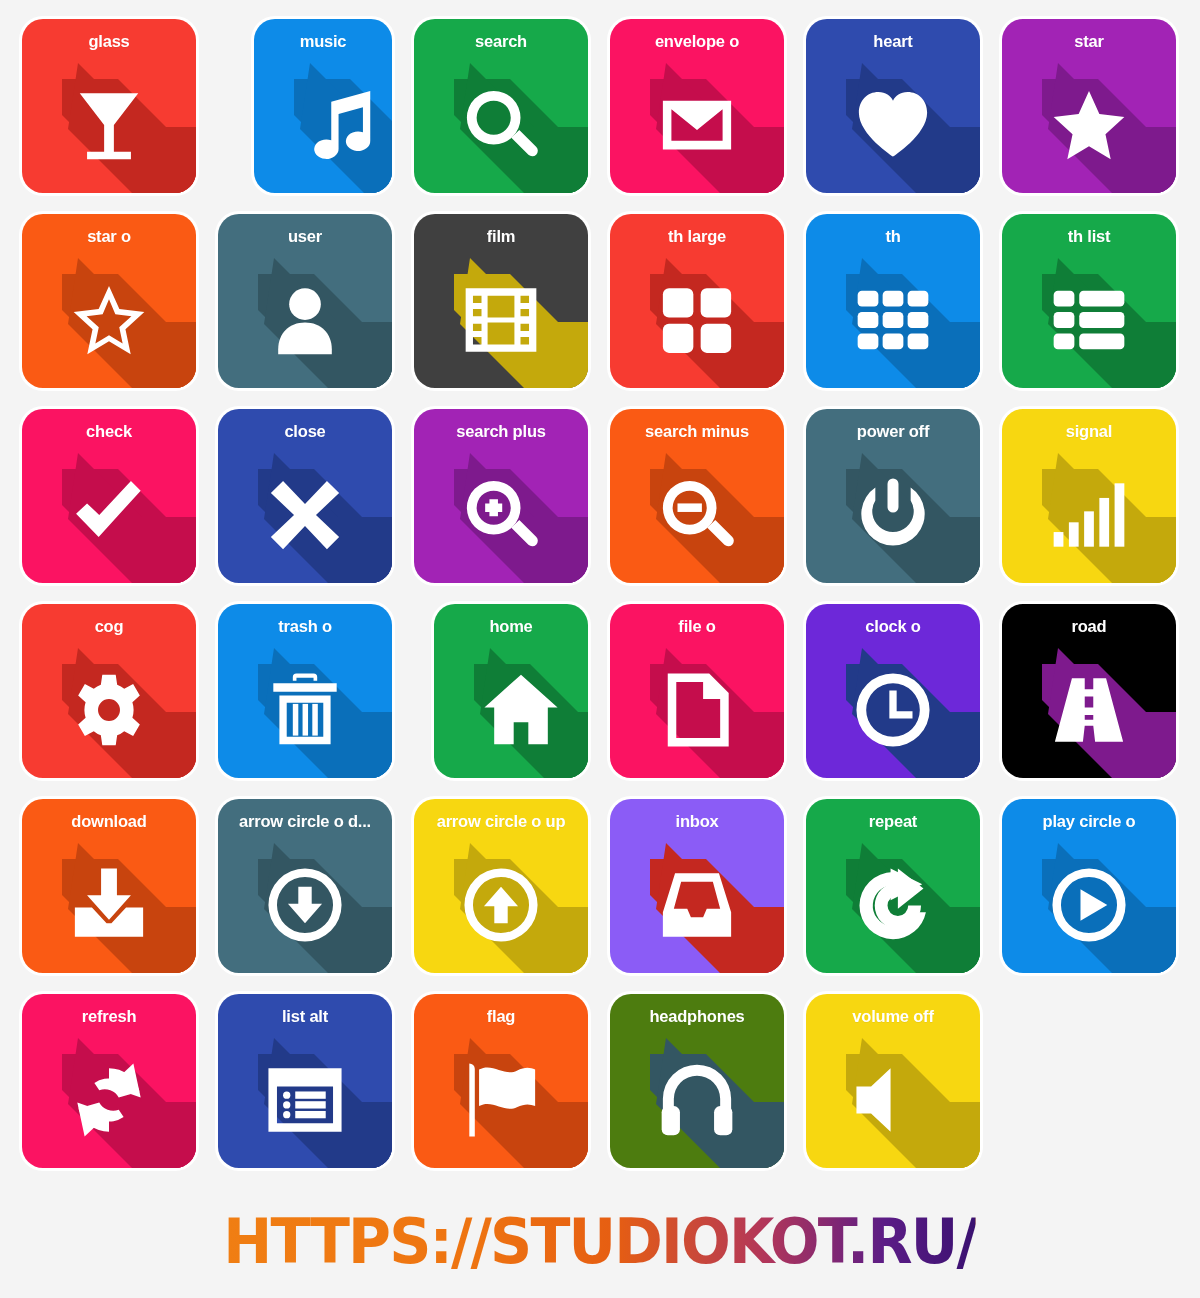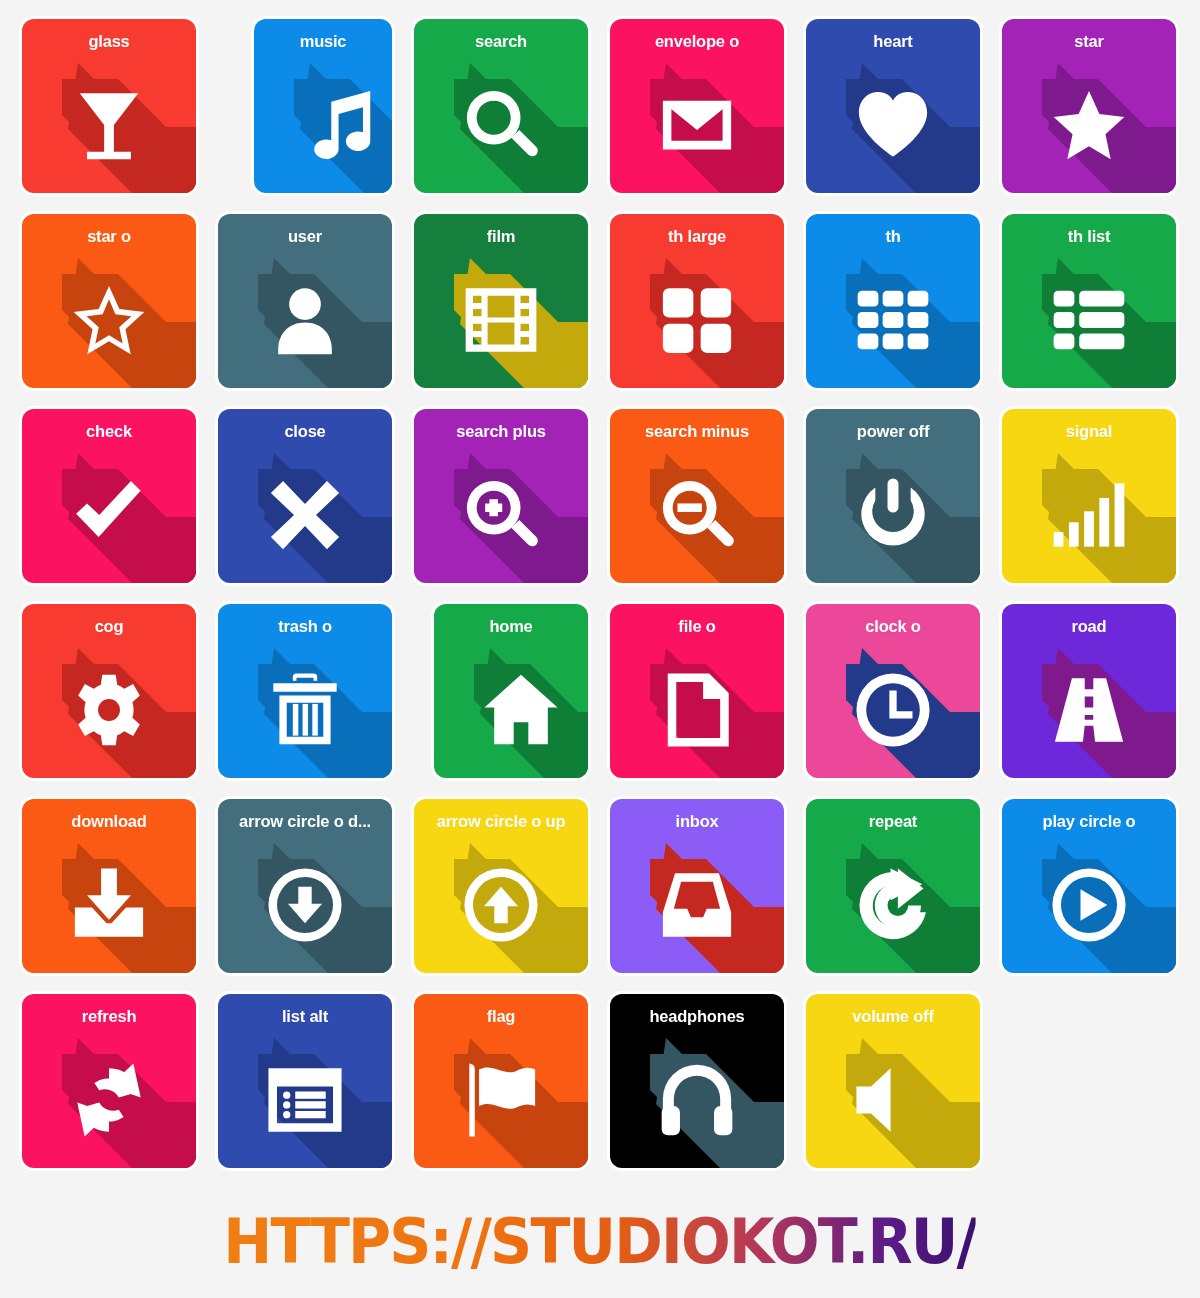--- a/index.html
+++ b/index.html
@@ -22,21 +22,21 @@
     top: 19px;
     width: 1156px;
     display: grid;
     grid-template-columns: repeat(6, 174px);
     grid-template-rows: repeat(6, 174px);
     column-gap: 22px;
     row-gap: 21px;
   }
   .tile {
     position: relative;
-    border-radius: 12px;
+    border-radius: 21px;
     overflow: hidden;
     display: block;
     box-shadow: 0 0 0 3px #ffffff;
   }
   .tile .label {
     position: absolute;
     top: 13px;
     left: 6px;
     right: 6px;
     text-align: center;
@@ -217,21 +217,21 @@
           </svg>
         </div>
         <div class="label">user</div>
         <div class="glyph">
           <svg viewBox="0 0 64 64" fill="#ffffff">
             <path d="M32 6 A13 13 0 1 1 32 32 A13 13 0 1 1 32 6 Z"></path>
             <path d="M32 34 C45 34 54 43 54 56 L54 60 L10 60 L10 56 C10 43 19 34 32 34 Z"></path>
           </svg>
         </div>
       </div>
-      <div class="tile" style="background: #15803d;">
+      <div class="tile" style="background: #404040;">
         <div class="shadow">
           <svg class="shadow-poly" viewBox="0 0 174 174" preserveAspectRatio="none">
             <path d="M40 60 L96 60 L174 138 L174 174 L118 174 L40 96 Z" fill="#C4A90C"></path>
             <path d="M56 44 L120 108 L174 108 L174 174 L110 174 L46 110 Z" fill="#C4A90C"></path>
           </svg>
         </div>
         <div class="label">film</div>
         <div class="glyph">
           <svg viewBox="0 0 64 64" fill="#ffffff">
             <path d="M3 6 L61 6 L61 58 L3 58 Z M9 12 L9 18 L16 18 L16 12 Z M9 23 L9 29 L16 29 L16 23 Z M9 35 L9 41 L16 41 L16 35 Z M9 46 L9 52 L16 52 L16 46 Z M48 12 L48 18 L55 18 L55 12 Z M48 23 L48 29 L55 29 L55 23 Z M48 35 L48 41 L55 41 L55 35 Z M48 46 L48 52 L55 52 L55 46 Z M21 12 L21 30 L43 30 L43 12 Z M21 34 L21 52 L43 52 L43 34 Z"></path>
@@ -443,36 +443,36 @@
             <path d="M56 44 L120 108 L174 108 L174 174 L110 174 L46 110 Z" fill="#C50D4C"></path>
           </svg>
         </div>
         <div class="label">file o</div>
         <div class="glyph">
           <svg viewBox="0 0 64 64" fill="#ffffff">
             <path d="M8 2 L42 2 L58 18 L58 62 L8 62 Z M15 9 L15 55 L51 55 L51 23 L37 23 L37 9 Z M42 10 L50 18 L42 18 Z"></path>
           </svg>
         </div>
       </div>
-      <div class="tile" style="background: #ec4899;">
+      <div class="tile" style="background: #6d28d9;">
         <div class="shadow">
           <svg class="shadow-poly" viewBox="0 0 174 174" preserveAspectRatio="none">
             <path d="M40 60 L96 60 L174 138 L174 174 L118 174 L40 96 Z" fill="#223A89"></path>
             <path d="M56 44 L120 108 L174 108 L174 174 L110 174 L46 110 Z" fill="#223A89"></path>
           </svg>
         </div>
         <div class="label">clock o</div>
         <div class="glyph">
           <svg viewBox="0 0 64 64" fill="#ffffff">
             <path d="M32 2 A30 30 0 1 0 32 62 A30 30 0 1 0 32 2 Z M32 10 A22 22 0 1 1 32 54 A22 22 0 1 1 32 10 Z"></path>
             <path d="M29 16 L35 16 L35 33 L48 33 L48 39 L29 39 Z"></path>
           </svg>
         </div>
       </div>
-      <div class="tile" style="background: #6d28d9;">
+      <div class="tile" style="background: #000000;">
         <div class="shadow">
           <svg class="shadow-poly" viewBox="0 0 174 174" preserveAspectRatio="none">
             <path d="M40 60 L96 60 L174 138 L174 174 L118 174 L40 96 Z" fill="#7E1A8D"></path>
             <path d="M56 44 L120 108 L174 108 L174 174 L110 174 L46 110 Z" fill="#7E1A8D"></path>
           </svg>
         </div>
         <div class="label">road</div>
         <div class="glyph">
           <svg viewBox="0 0 64 64" fill="#ffffff">
             <path d="M18 6 L28.5 6 L28.5 15 L35.5 15 L35.5 6 L46 6 L60 58 L37 58 L35.5 45 L28.5 45 L27 58 L4 58 Z M28.5 21 L28.5 30 L35.5 30 L35.5 21 Z M28.5 36 L28.5 40 L35.5 40 L35.5 36 Z"></path>
@@ -616,21 +616,21 @@
           </svg>
         </div>
         <div class="label">flag</div>
         <div class="glyph">
           <svg viewBox="0 0 64 64" fill="#ffffff">
             <path d="M6 2 A4.5 4.5 0 0 1 10.5 6.5 L10.5 62 L6 62 Z"></path>
             <path d="M14 7 C25 1 35 13 45 8 C52 4.5 56 5.5 60 7 L60 37 C56 35.5 52 34.5 45 38 C35 43 25 31 14 37 Z"></path>
           </svg>
         </div>
       </div>
-      <div class="tile" style="background: #000000;">
+      <div class="tile" style="background: #4d7c0f;">
         <div class="shadow">
           <svg class="shadow-poly" viewBox="0 0 174 174" preserveAspectRatio="none">
             <path d="M40 60 L96 60 L174 138 L174 174 L118 174 L40 96 Z" fill="#335662"></path>
             <path d="M56 44 L120 108 L174 108 L174 174 L110 174 L46 110 Z" fill="#335662"></path>
           </svg>
         </div>
         <div class="label">headphones</div>
         <div class="glyph">
           <svg viewBox="0 0 64 64" fill="#ffffff">
             <path d="M32 3 A28 28 0 0 0 4 31 L4 44 L13 44 L13 31 A19 19 0 0 1 51 31 L51 44 L60 44 L60 31 A28 28 0 0 0 32 3 Z"></path>

